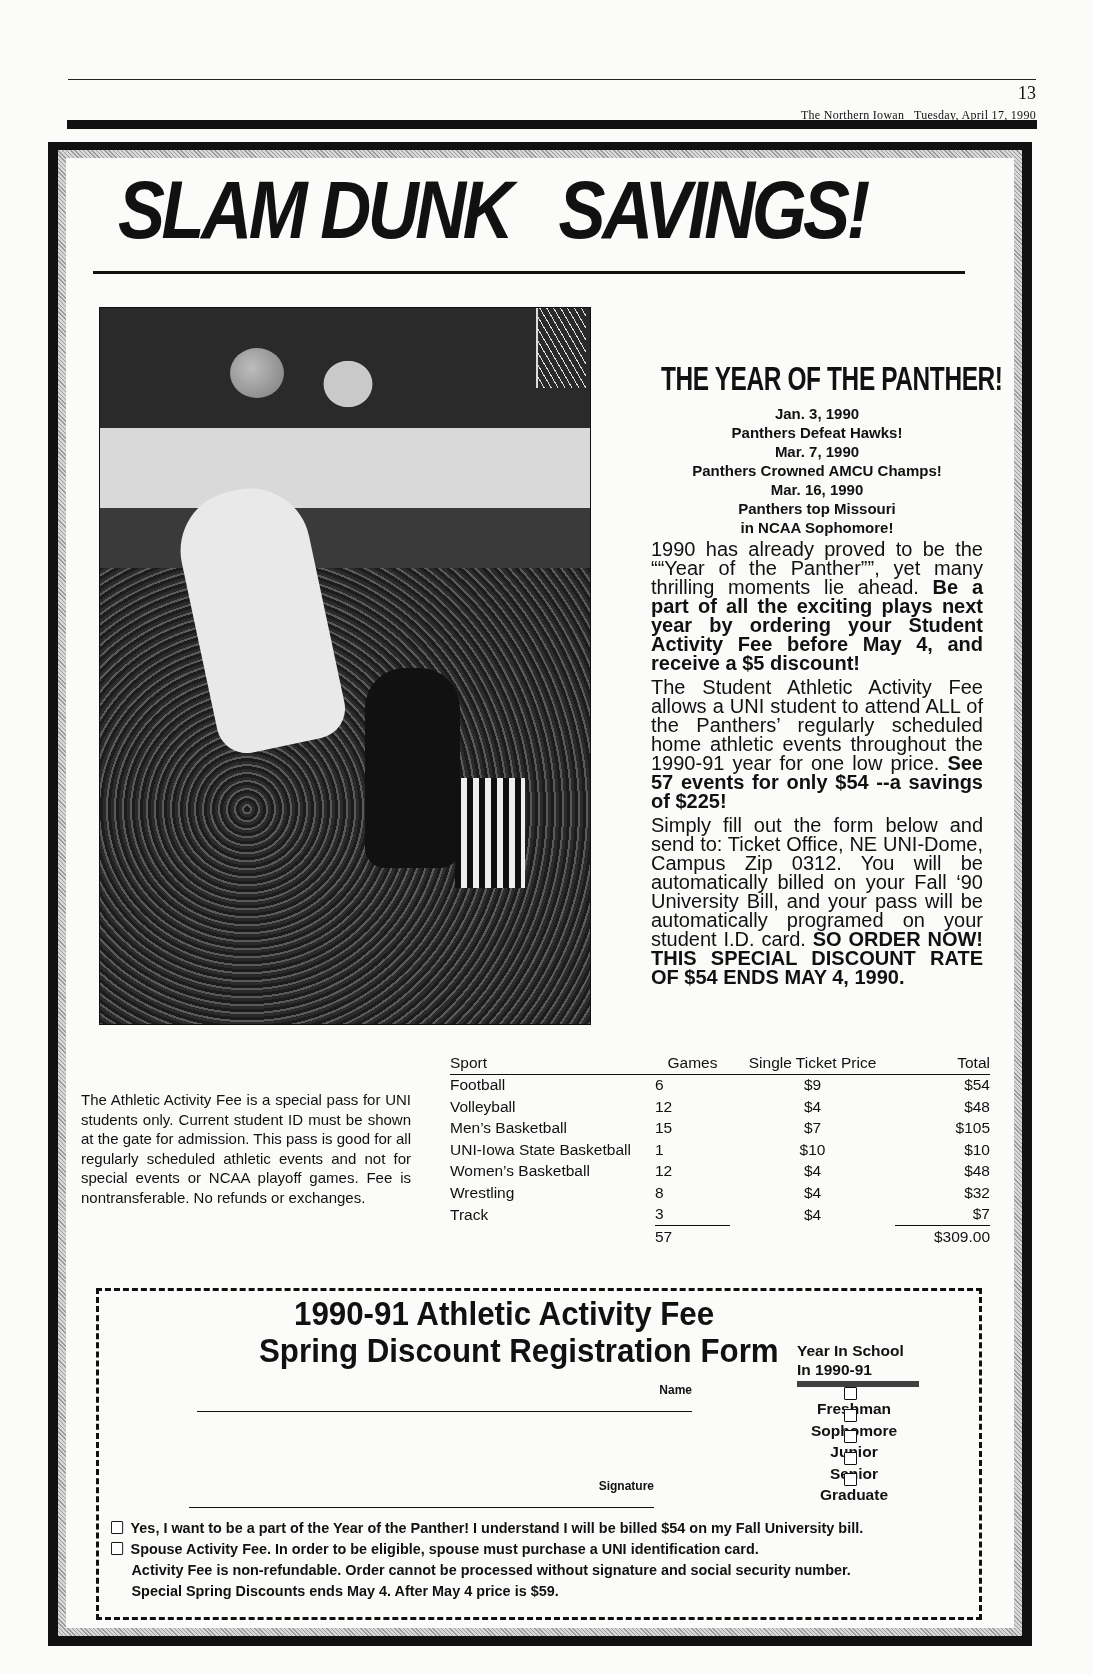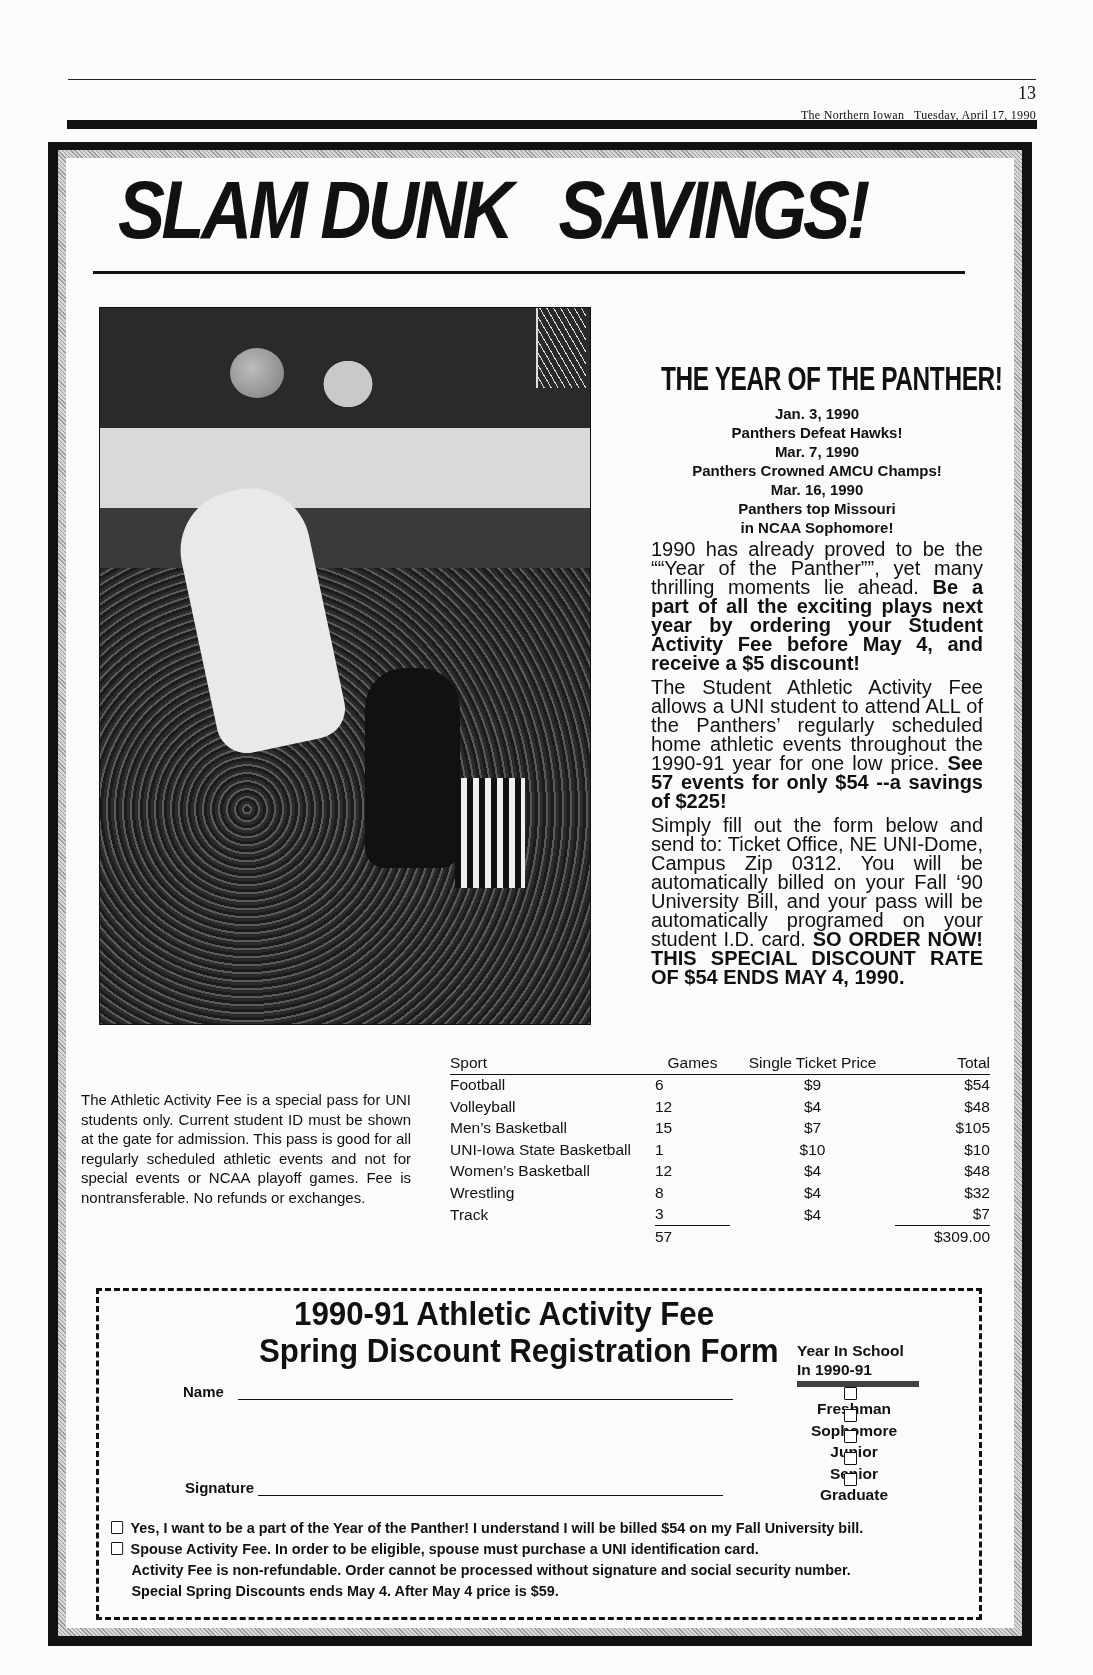--- a/index.html
+++ b/index.html
@@ -88,21 +88,21 @@
   .c-price { text-align: center; width: 165px; }
   .c-total { text-align: right; width: 95px; }
   .u-line { border-bottom: 1px solid #111; }
 
   
   .form { left: 96px; top: 1288px; width: 880px; height: 326px;
     border: 3px dashed #111; }
   .form-title { left: 0; top: 0; width: 880px; text-align: center; font-weight: bold; font-size: 34px; line-height: 34px; }
   .form-title .t1 { position: absolute; left: 195px; top: 5px; transform: scaleX(0.92); transform-origin: left top; white-space: nowrap; }
   .form-title .t2 { position: absolute; left: 160px; top: 42px; transform: scaleX(0.92); transform-origin: left top; white-space: nowrap; }
-  .field { position: absolute; left: 84px; font-weight: bold; font-size: 15px; display: flex; align-items: flex-end; }
+  .field { position: absolute; left: 84px; font-weight: bold; font-size: 12px; display: flex; align-items: flex-end; flex-direction: column; }
   .field .line { flex: none; border-bottom: 1px solid #111; height: 14px; margin-left: 4px; }
   .year { position: absolute; left: 690px; top: 50px; width: 130px; font-weight: bold; font-size: 15.5px; }
   .year .yh { line-height: 19px; border-bottom: 6px solid #404040; padding-bottom: 2px; margin-left: 8px; }
   .year .opt { display: flex; align-items: center; height: 21.5px; flex-direction: column; }
   .box { width: 11px; height: 11px; border: 1.3px solid #111; display: inline-block; margin-right: 8px; border-radius: 1px; background: #fff; flex: none; }
   .fine { position: absolute; left: 12px; top: 226px; width: 860px; font-weight: bold; font-size: 15.5px; line-height: 21px;
     transform: scaleX(0.93); transform-origin: left top; white-space: nowrap; }
   .fine .row { display: flex; align-items: center; }
   .fine .indent { margin-left: 22px; }
 </style>

